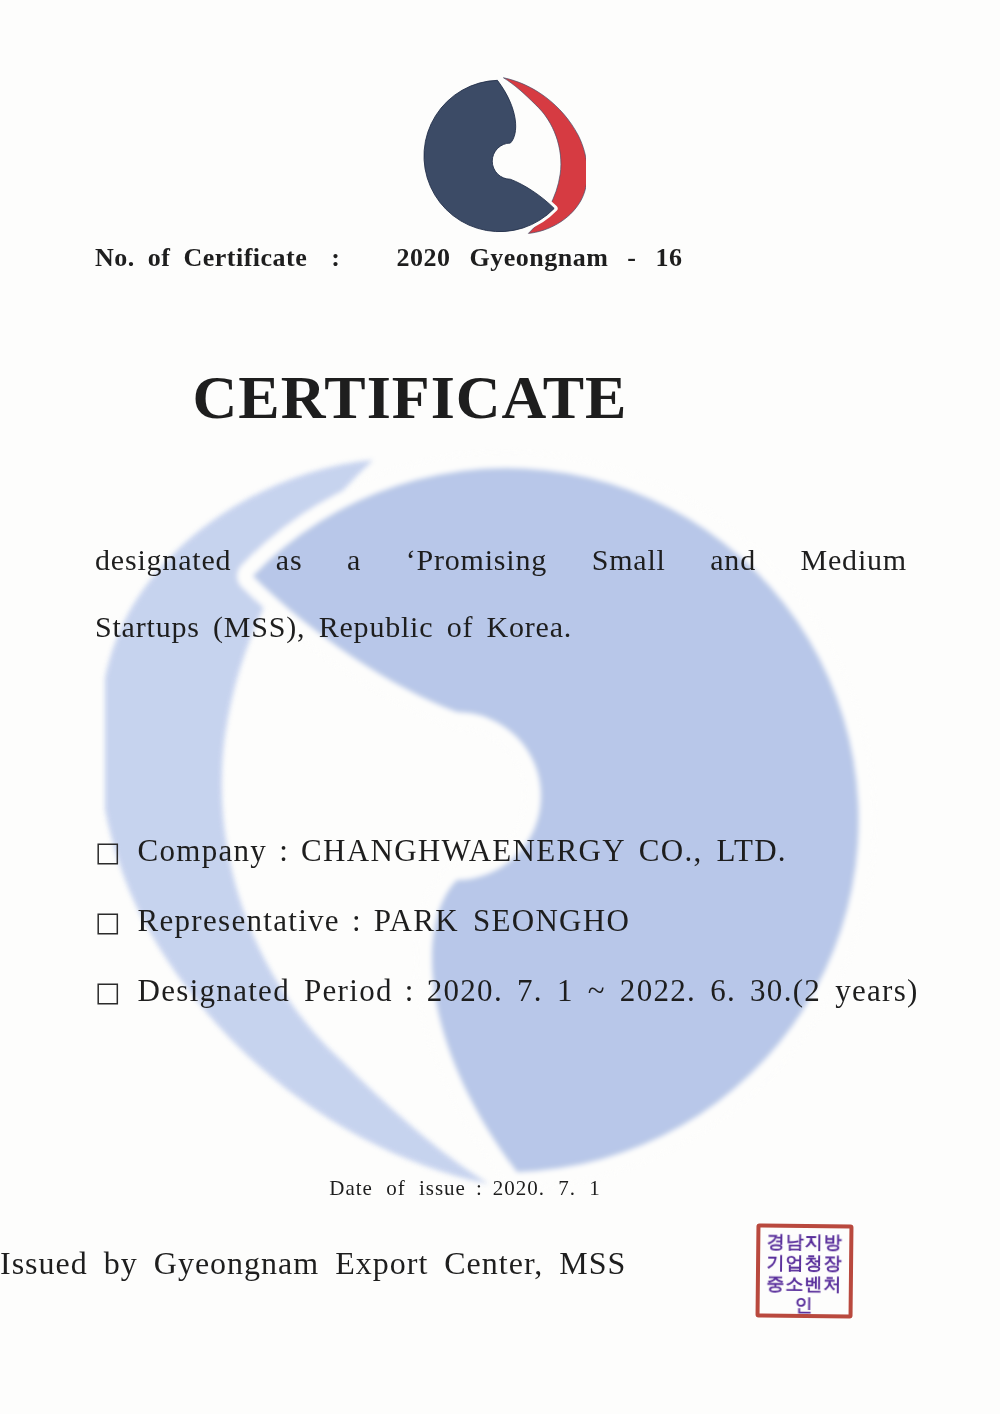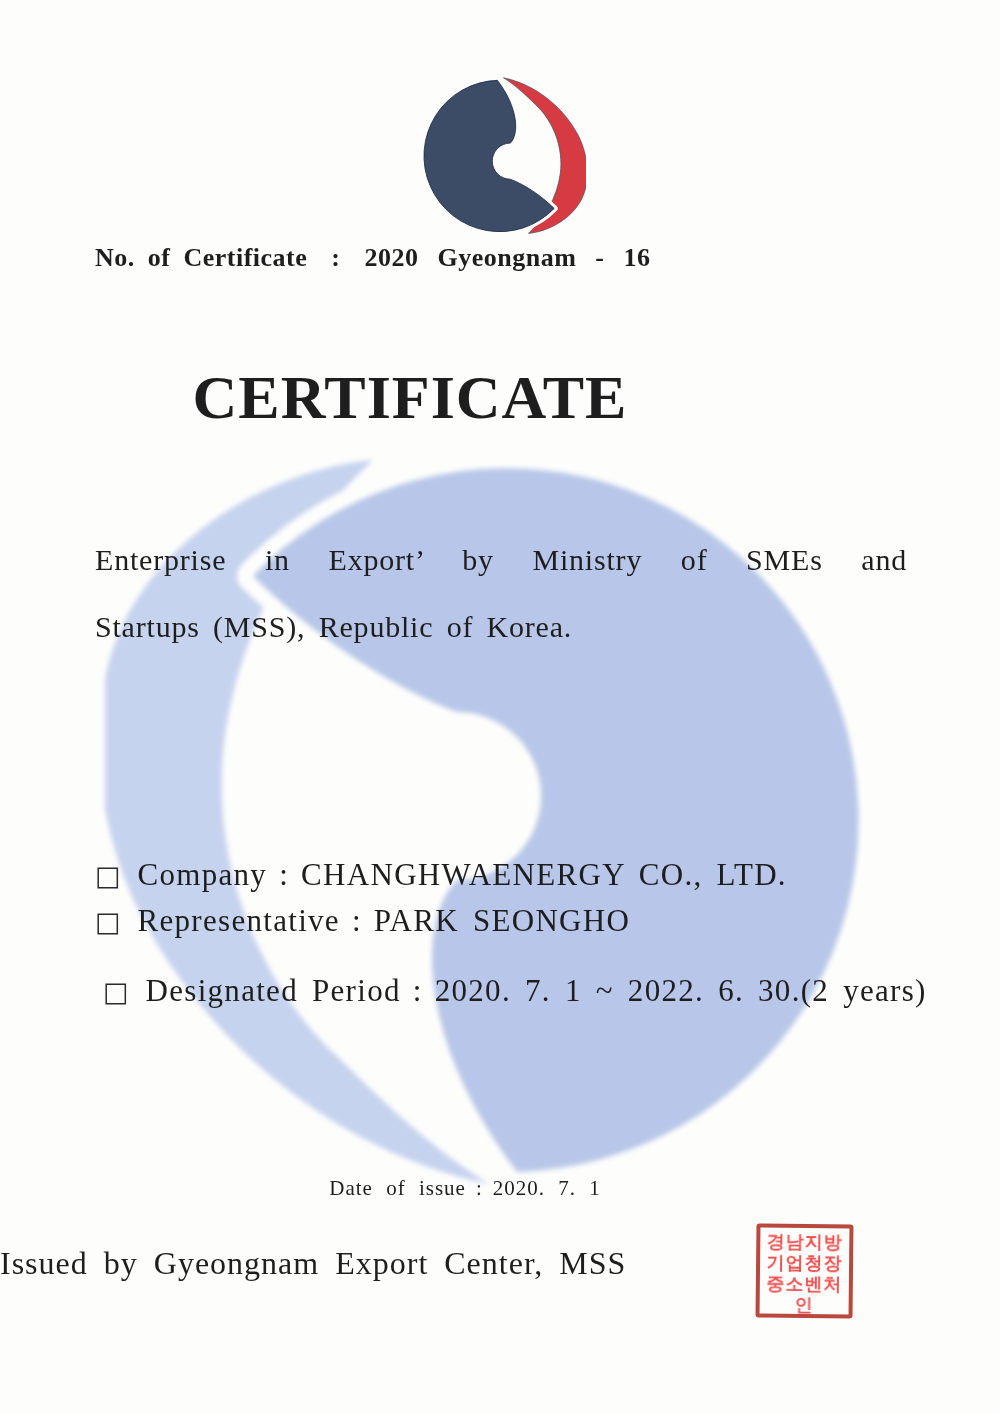--- a/index.html
+++ b/index.html
@@ -28,44 +28,44 @@
     z-index: 2;
   }
 
   .textlayer { z-index: 3; }
 
   #cert-number {
     left: 95px; top: 243px; width: 800px;
     font-size: 26px; font-weight: 700; word-spacing: 6px; letter-spacing: 0.5px;
   }
   #cert-number .sep { margin: 0 24px; }
-  #cert-number .val { word-spacing: 12px; }
+  #cert-number .val { word-spacing: 12px; margin-left: 32px; }
 
   #title {
     left: 0; top: 362px; width: 820px;
     text-align: center;
     font-size: 62px; font-weight: 700; letter-spacing: 1px;
   }
 
   #body-par {
     left: 95px; top: 526px; width: 812px;
     font-size: 30px; line-height: 67px; letter-spacing: 0.8px;
   }
   #body-par .jline { text-align: justify; text-align-last: justify; }
   #body-par .indent { text-indent: 33px; }
   #body-par .lastline { text-align: left; word-spacing: 5px; }
 
   .field-row {
     left: 95px; width: 860px; height: 44px;
     font-size: 31px; letter-spacing: 1.3px; word-spacing: 5px;
     white-space: nowrap;
   }
-  #field-0 { top: 833px; margin-top: 24px; }
+  #field-0 { top: 833px; }
   #field-1 { top: 903px; }
-  #field-2 { top: 973px; margin-left: 8px; }
+  #field-2 { top: 973px; }
   .checkbox {
     font-family: "DejaVu Sans", sans-serif;
     font-size: 27px;
     margin-right: 17px;
     color: #2b2b2b;
     letter-spacing: 0;
   }
   .field-row .sep { margin: 0 12px; }
 
   #date-line {
@@ -92,21 +92,21 @@
     transform: rotate(0.6deg);
     padding-top: 3px;
     box-sizing: border-box;
   }
   .seal-row {
     text-align: center;
     font-family: "DejaVu Sans", sans-serif;
     font-weight: 700;
     font-size: 18px;
     line-height: 21px;
-    color: #ef4444;
+    color: #4c1d95;
     letter-spacing: 1px;
     filter: blur(0.3px);
   }
 </style>
 </head>
 <body>
 
 <svg id="watermark" class="abs" viewBox="0 0 200 200" aria-hidden="true">
   <path d="M104,9 C138,16 172,40 191,76 C203,100 206,130 194,152 C181,175 155,188 133,190
            C152,172 166,149 170,121 C174,92 163,60 141,40 C130,29 117,17 104,9 Z" fill="#c4d1ee"></path>
@@ -125,21 +125,21 @@
            C122,75 122,45 97,12 Z" fill="#3c4b66"></path>
 </svg>
 
 <div id="cert-number" class="abs textlayer">
   <span>No. of Certificate</span><span class="sep">:</span><span class="val">2020 Gyeongnam - 16</span>
 </div>
 
 <div id="title" class="abs textlayer">CERTIFICATE</div>
 
 <div id="body-par" class="abs textlayer">
-  <div class="jline">Enterprise in Export’ by Ministry of SMEs and</div>
+  <div class="jline">designated as a ‘Promising Small and Medium</div>
   <div class="lastline">Startups (MSS), Republic of Korea.</div>
 </div>
 
 <div id="field-0" class="abs textlayer field-row">
   <span class="checkbox">□</span><span>Company</span><span class="sep">:</span><span>CHANGHWAENERGY CO., LTD.</span>
 </div>
 <div id="field-1" class="abs textlayer field-row">
   <span class="checkbox">□</span><span>Representative</span><span class="sep">:</span><span>PARK SEONGHO</span>
 </div>
 <div id="field-2" class="abs textlayer field-row">

